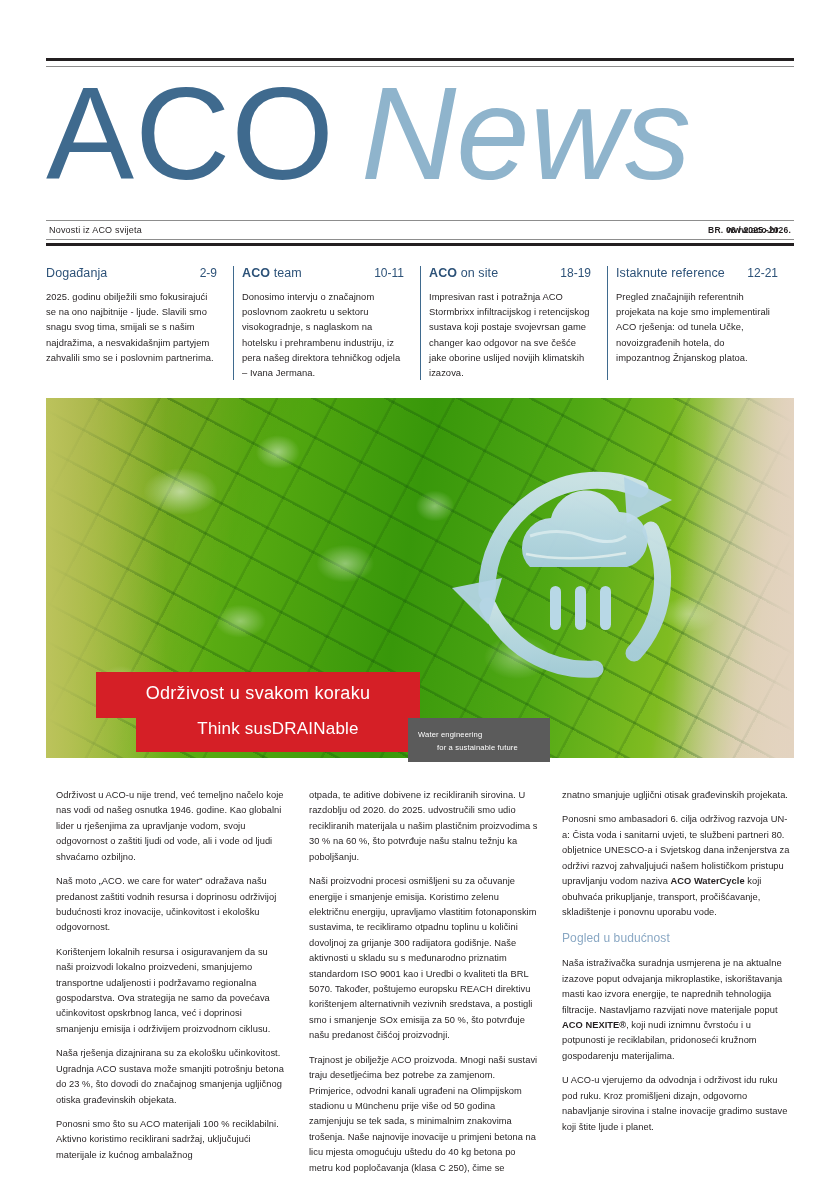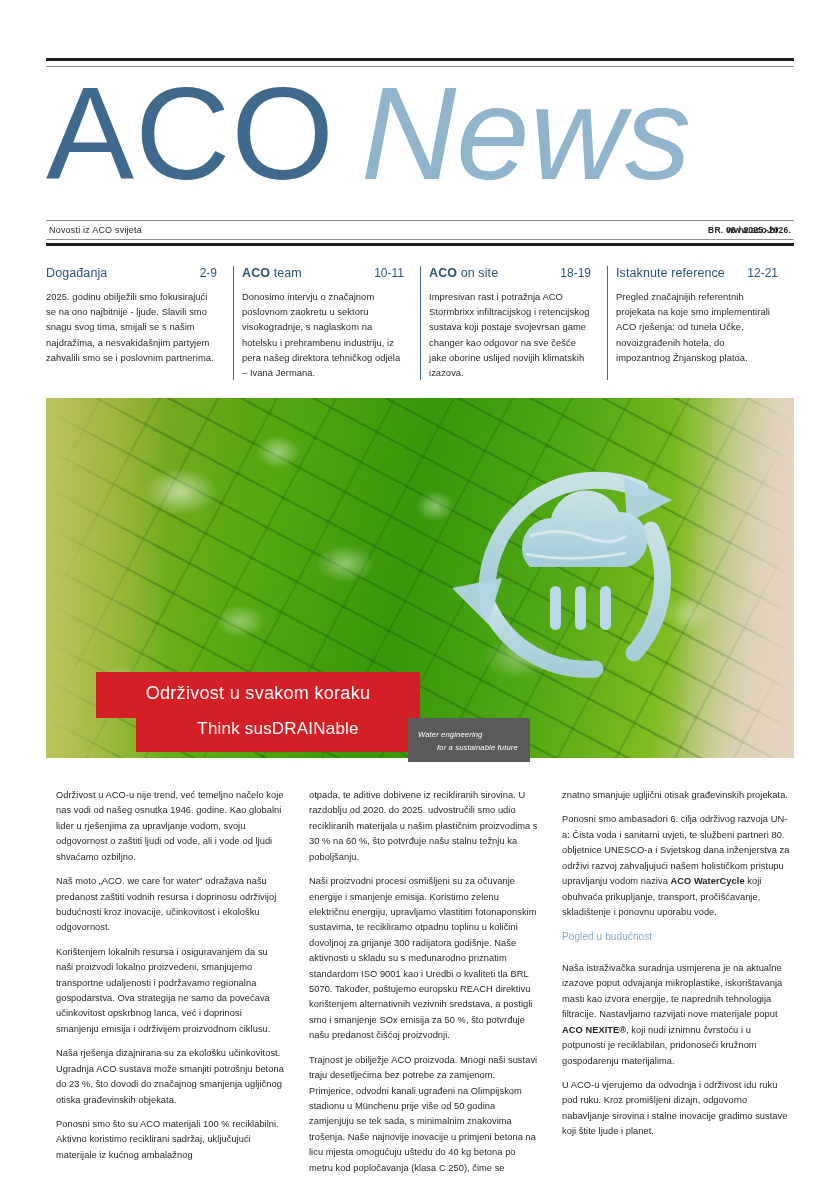--- a/index.html
+++ b/index.html
@@ -237,25 +237,24 @@
     text-align: center;
     color: #ffffff;
     font-size: 17px;
     font-weight: 300;
     letter-spacing: .2px;
   }
   .banner-claim {
     position: absolute;
     left: 408px;
     top: 718px;
-    width: 122px;
+    width: 142px;
     height: 44px;
     background: #5b5b5b;
     z-index: 6;
-    font-style: italic;
   }
   .banner-claim .l1, .banner-claim .l2 {
     position: absolute;
     left: 10px;
     color: #ffffff;
     font-size: 7.6px;
     letter-spacing: .15px;
   }
   .banner-claim .l1 { top: 12px; }
   .banner-claim .l2 { top: 25px; padding-left: 19px; }
@@ -272,23 +271,23 @@
   .bcol {
     width: 231px;
     font-size: 9.3px;
     line-height: 1.66;
     color: #231f20;
     letter-spacing: .04px;
   }
   .bcol p { margin: 0 0 9px 0; }
   .bcol p.last { margin-bottom: 16px; }
   .subhead {
-    font-size: 10px;
+    font-size: 12px;
     color: #8aa8c4;
-    margin: 4px 0 15px 0;
+    margin: 4px 0 7px 0;
     letter-spacing: .1px;
   }
   .bcol b { font-weight: bold; }
 </style>
 </head>
 <body>
 
 <div class="page">
 
   <div class="rule-top-thick"></div>

